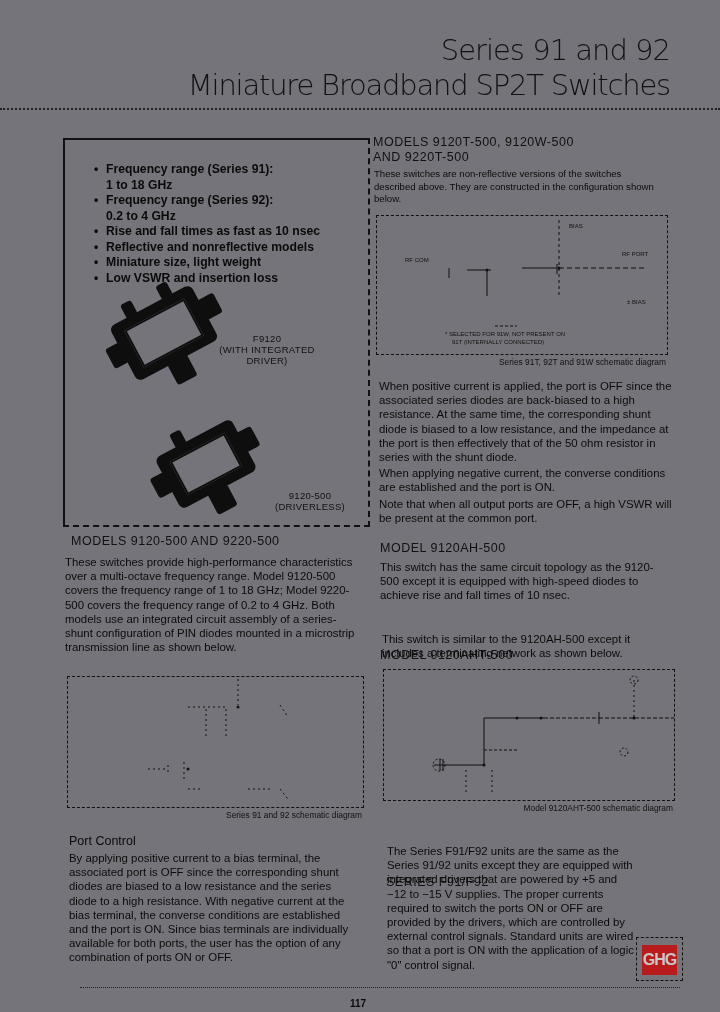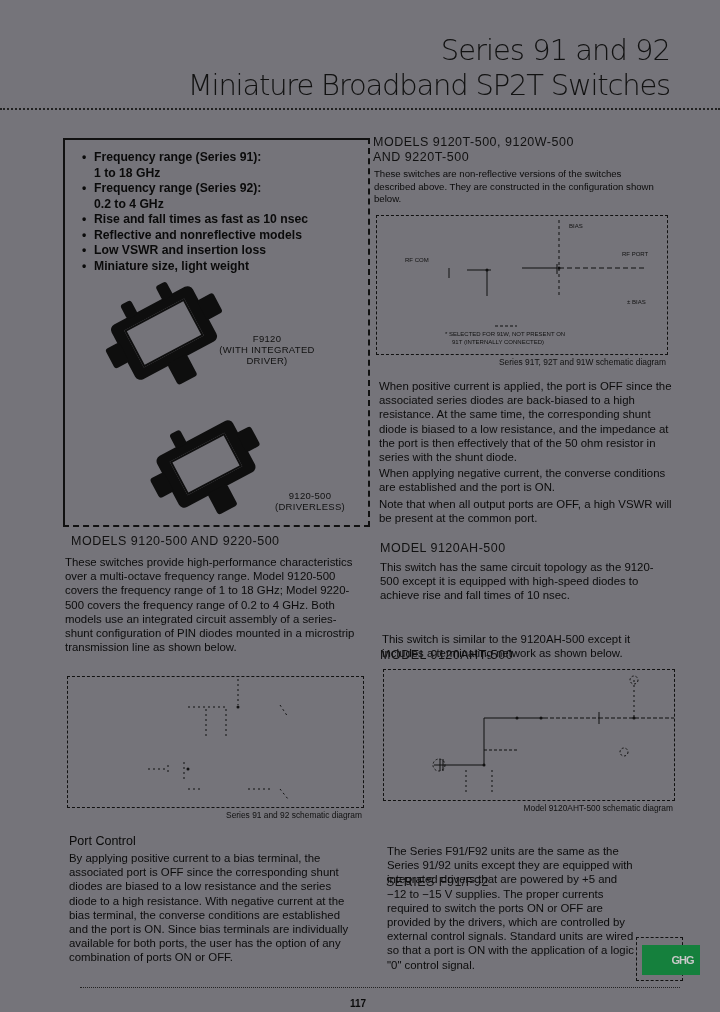--- a/index.html
+++ b/index.html
@@ -27,21 +27,21 @@
     left: 0; top: 108px; width: 720px; height: 0;
     border-top: 2px dotted #222;
   }
   .feature-box {
     left: 63px; top: 138px; width: 303px; height: 385px;
     border: 2px solid #111; border-style: solid dashed dashed solid;
   }
   .features {
     left: 80px; top: 150px; width: 280px;
     font-size: 12.2px; font-weight: bold; line-height: 15.5px;
-    list-style: none; margin: 0; padding: 0;
+    list-style: none; margin: 12px; padding: 0;
   }
   .features li { position: relative; padding-left: 14px; }
   .features li::before { content: "•"; position: absolute; left: 2px; top: 0; }
   .features .sub { display: block; }
 
   .product {
     background: #0e0e0e; border-radius: 6px;
     transform: rotate(-28deg);
   }
   .product .label {
@@ -68,25 +68,24 @@
   }
   .schem-cap {
     font-size: 8.4px; text-align: right; color: #111;
   }
   .logo-box {
     left: 636px; top: 937px; width: 45px; height: 42px;
     border: 1px dashed #111;
   }
   .logo-inner {
     position: absolute; left: 5px; top: 7px; width: 35px; height: 30px;
-    background: #15803d;
-    color: #c9c9c9; font-size: 11px; font-weight: bold;
+    background: #b91c1c;
+    color: #c9c9c9; font-size: 16px; font-weight: bold;
     display: flex; align-items: center; justify-content: center;
     letter-spacing: -1px;
-    padding-left: 23px;
   }
   .pagenum {
     left: 350px; top: 998px; font-size: 10px; font-weight: bold;
   }
   .bottom-rule {
     left: 80px; top: 987px; width: 600px; border-top: 1px dotted #222;
   }
 </style>
 </head>
 <body>
@@ -94,22 +93,22 @@
 <div class="abs title1">Series 91 and 92</div>
 <div class="abs title2">Miniature Broadband SP2T Switches</div>
 <div class="abs rule-top"></div>
 
 <div class="abs feature-box"></div>
 <ul class="abs features">
   <li><span>Frequency range (Series 91):</span><span class="sub">1 to 18 GHz</span></li>
   <li><span>Frequency range (Series 92):</span><span class="sub">0.2 to 4 GHz</span></li>
   <li><span>Rise and fall times as fast as 10 nsec</span></li>
   <li><span>Reflective and nonreflective models</span></li>
+  <li><span>Miniature size, light weight</span></li>
   <li><span>Low VSWR and insertion loss</span></li>
-  <li><span>Miniature size, light weight</span></li>
 </ul>
 
 <div class="abs product" style="left:118px; top:302px; width:92px; height:62px;">
   <div class="label"></div>
   <div class="conn" style="left:-14px; top:18px; width:16px; height:22px;"></div>
   <div class="conn" style="right:-16px; top:18px; width:18px; height:22px;"></div>
   <div class="conn" style="left:34px; bottom:-22px; width:22px; height:24px;"></div>
   <div class="conn" style="left:20px; top:-14px; width:12px; height:16px;"></div>
   <div class="conn" style="left:60px; top:-14px; width:12px; height:16px;"></div>
 </div>

